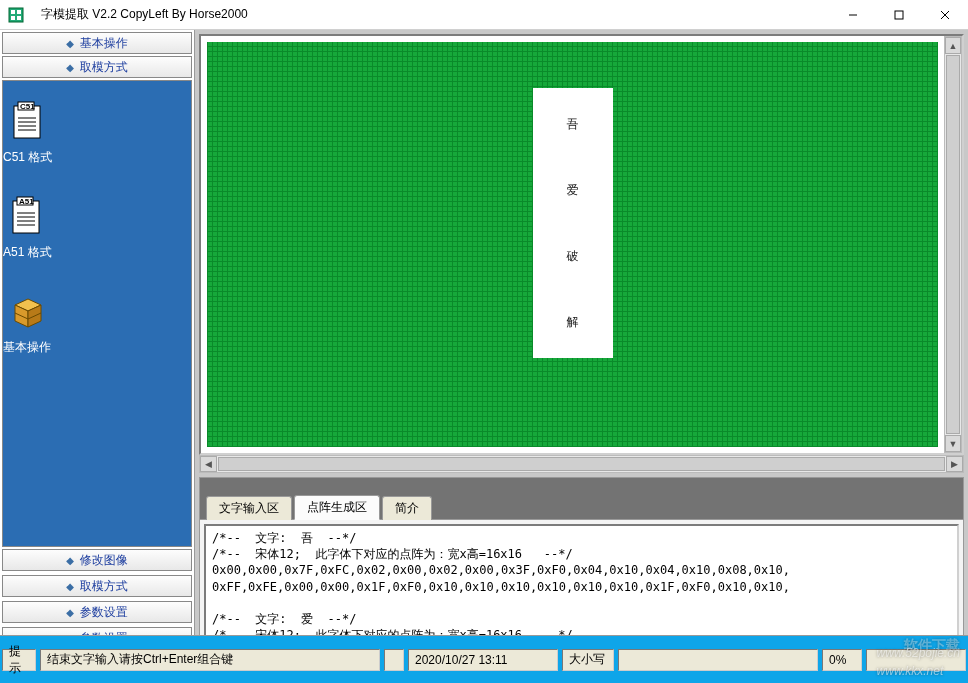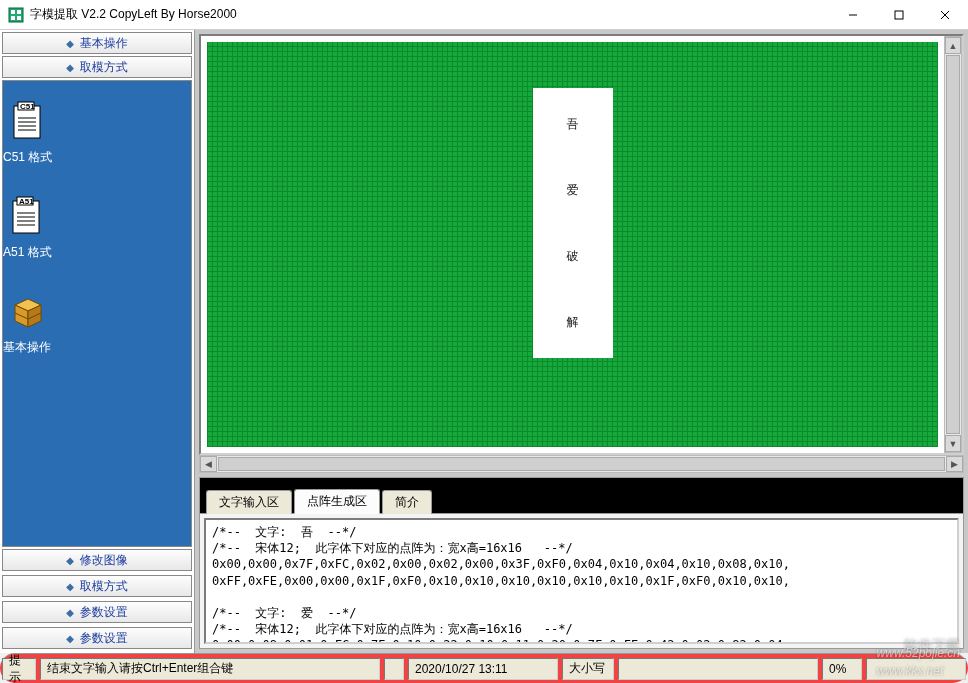--- a/index.html
+++ b/index.html
@@ -1,18 +1,18 @@
 <!DOCTYPE html>
 <html><head>
 <meta charset="utf-8">
 <style>
 * { box-sizing: border-box; margin: 0; padding: 0; font-family: "Microsoft YaHei", Tahoma, sans-serif; font-size: 12px; }
 body { background: #f0f0f0; width: 968px; height: 683px; overflow: hidden; position: relative; }
 
-.titlebar { height: 30px; background: #fff; display: flex; align-items: center; padding: 0 0 0 8px; border-bottom: 1px solid #d0d0d0; }
+.titlebar { height: 30px; background: #fff; display: flex; align-items: center; padding: 0 0 0 8px; border-bottom: 1px solid #d0d0d0; gap: 11px; }
 .titlebar .app-icon { width: 16px; height: 16px; margin-right: 6px; }
 .titlebar .title-text { flex: 1; color: #000; font-size: 12px; }
 .titlebar .win-controls { display: flex; }
 .titlebar .win-btn { width: 46px; height: 30px; display: flex; align-items: center; justify-content: center; }
 
 .main-area { display: flex; height: 623px; }
 
 .sidebar { width: 195px; background: #fff; border-right: 1px solid #999; display: flex; flex-direction: column; padding: 2px; }
 .side-header { height: 22px; border: 1px solid #888; background: linear-gradient(#fdfdfd,#e8e8e8); display: flex; align-items: center; justify-content: center; margin-bottom: 2px; cursor: pointer; }
 .side-header .bullet { color: #3b6ea5; margin-right: 6px; font-size: 10px; }
@@ -47,26 +47,26 @@
 .char-glyph { width: 64px; height: 64px; background:
   repeating-linear-gradient(0deg, #000 0 1px, transparent 1px 4px),
   repeating-linear-gradient(90deg, #000 0 1px, transparent 1px 4px);
   opacity: 0.9;
   font-size: 48px; line-height: 64px; text-align: center; color: #000; font-family: "SimSun", serif;
   position: relative;
 }
 .char-glyph span { position: absolute; inset: 0; background: #fff; mix-blend-mode: screen; }
 
 .bottom-panel { height: 172px; margin: 4px; background: #f4f4f4; border: 1px solid #999; display: flex; flex-direction: column; }
-.tab-row { display: flex; align-items: flex-end; height: 36px; padding: 4px 6px 0 6px; gap: 2px; border-bottom: 1px solid #999; background: #000000; }
+.tab-row { display: flex; align-items: flex-end; height: 42px; padding: 4px 6px 0 6px; gap: 2px; border-bottom: 1px solid #999; background: #737373; }
 .tab { padding: 3px 12px; border: 1px solid #999; border-bottom: none; background: #ece9d8; cursor: pointer; border-radius: 3px 3px 0 0; position: relative; top: 1px; }
 .tab.active { background: #fcfcfc; border-bottom: 1px solid #fcfcfc; }
 .output-box { flex: 1; background: #fff; border: 2px inset #d0d0d0; margin: 4px; padding: 4px 6px; font-family: "SimSun", Consolas, monospace; font-size: 12px; white-space: pre-wrap; overflow: auto; line-height: 1.35; }
 
-.statusbar { position: absolute; left: 0; right: 0; bottom: 0; height: 30px; background: #ef4444; border-top: 1px solid #999; display: flex; align-items: center; font-size: 12px; border-radius: 15px; }
+.statusbar { position: absolute; left: 0; right: 0; bottom: 0; height: 48px; background: #0ea5e9; border-top: 1px solid #999; display: flex; align-items: center; font-size: 12px; }
 .statusbar .cell { height: 22px; border: 1px inset #ccc; margin: 0 2px; padding: 2px 6px; display: flex; align-items: center; background: #ece9d8; }
 
 .watermark { position: absolute; right: 8px; bottom: 4px; color: rgba(255,255,255,0.55); font-size: 16px; font-style: italic; text-shadow: 0 0 3px rgba(0,0,0,0.4); pointer-events: none; }
 .watermark2 { position: absolute; right: 8px; bottom: 28px; color: rgba(255,255,255,0.35); font-size: 14px; font-weight: bold; text-shadow: 0 0 3px rgba(0,0,0,0.3); pointer-events: none; }
 
 
 .file-icon rect.page { fill: #fff; stroke: #000; stroke-width: 1; }
 .file-icon rect.tab { fill: #fff; stroke: #000; stroke-width: 1; }
 .file-icon line { stroke: #000; stroke-width: 1; }
 .file-icon text { font: bold 8px sans-serif; fill: #000; }

